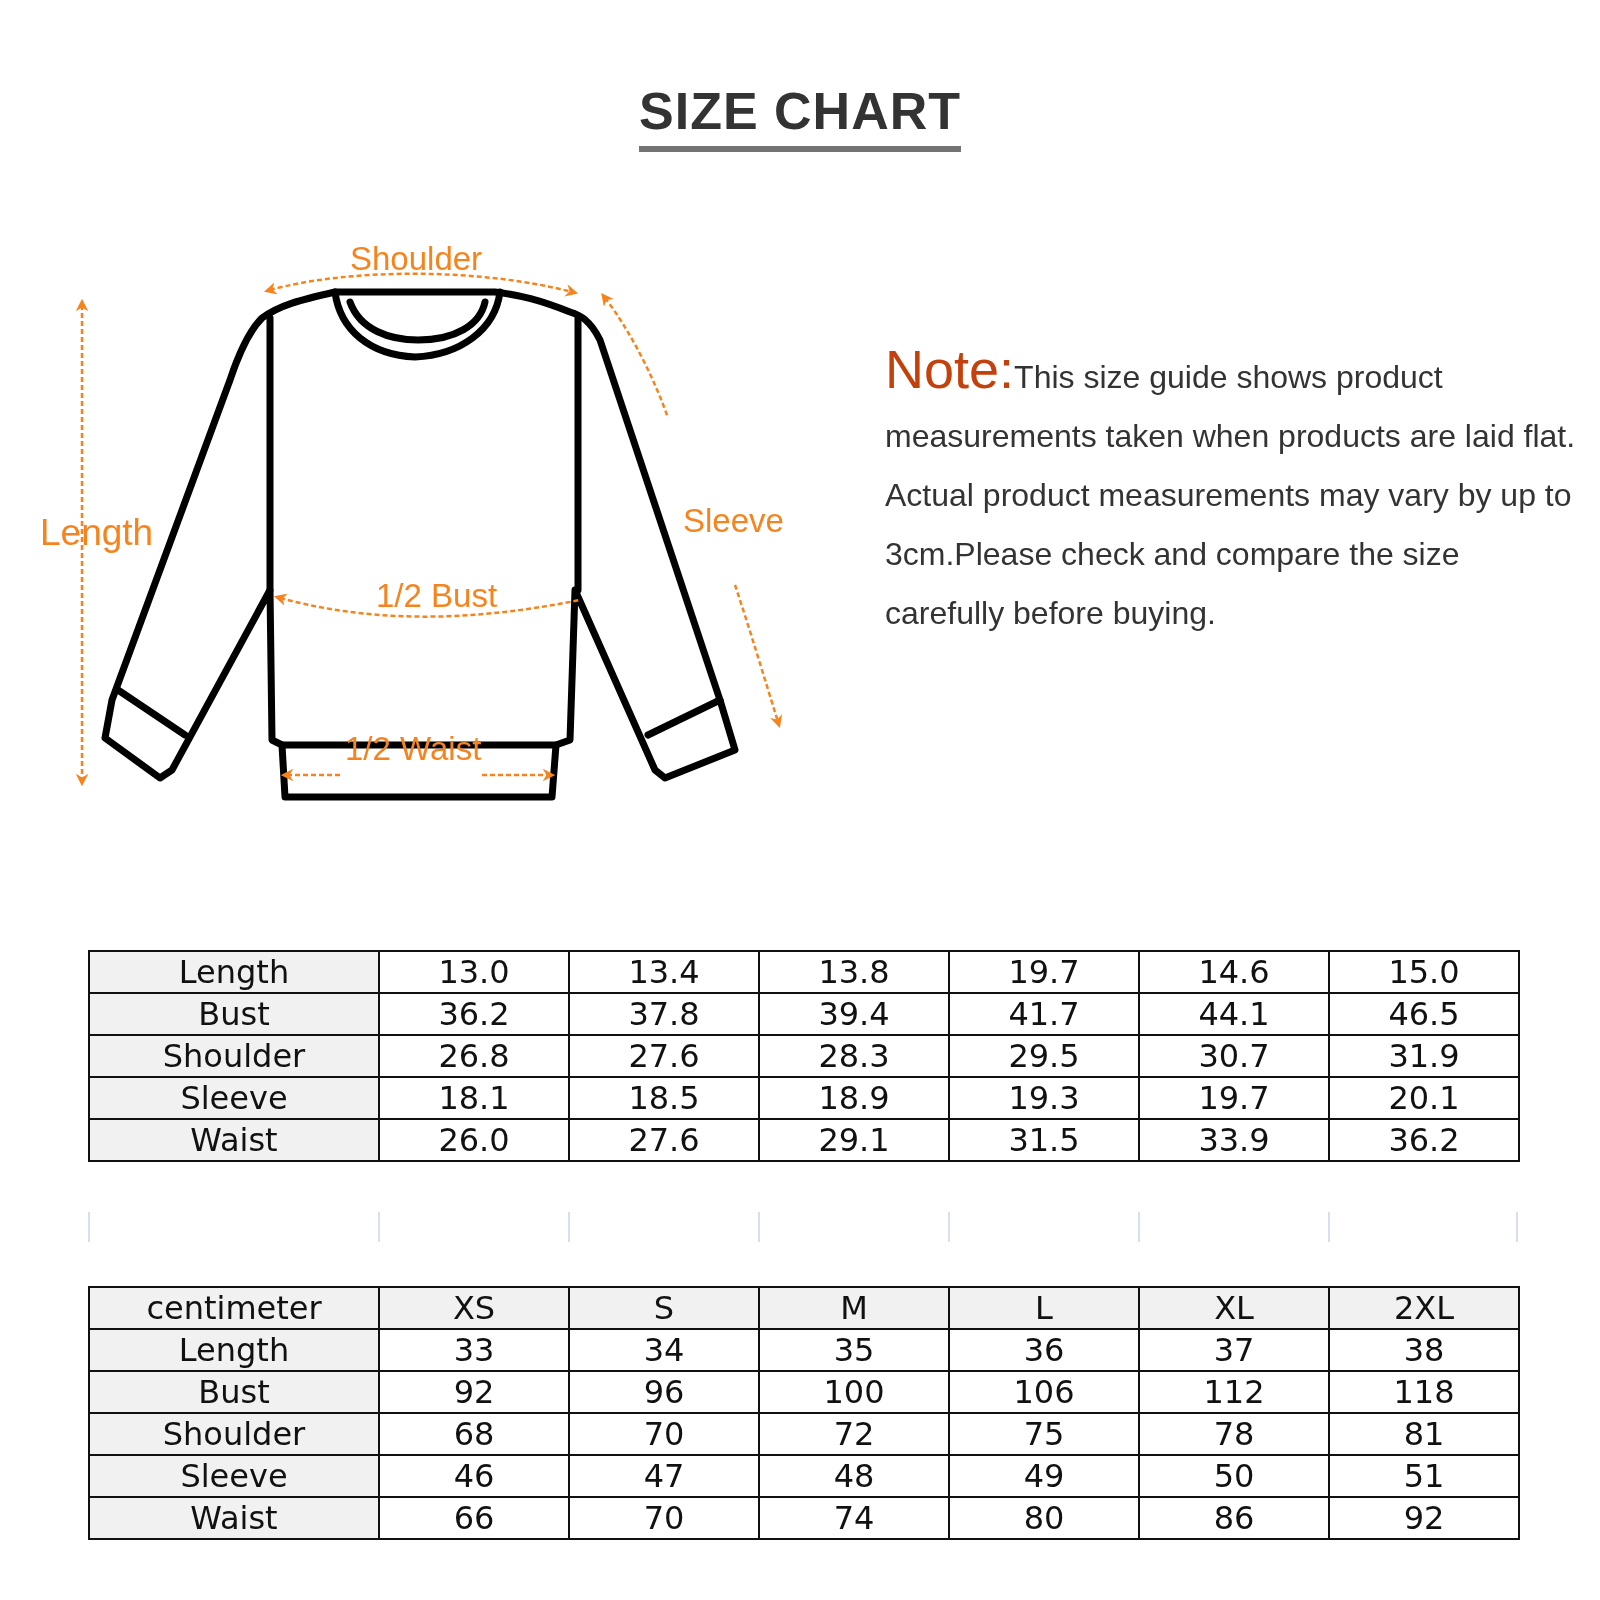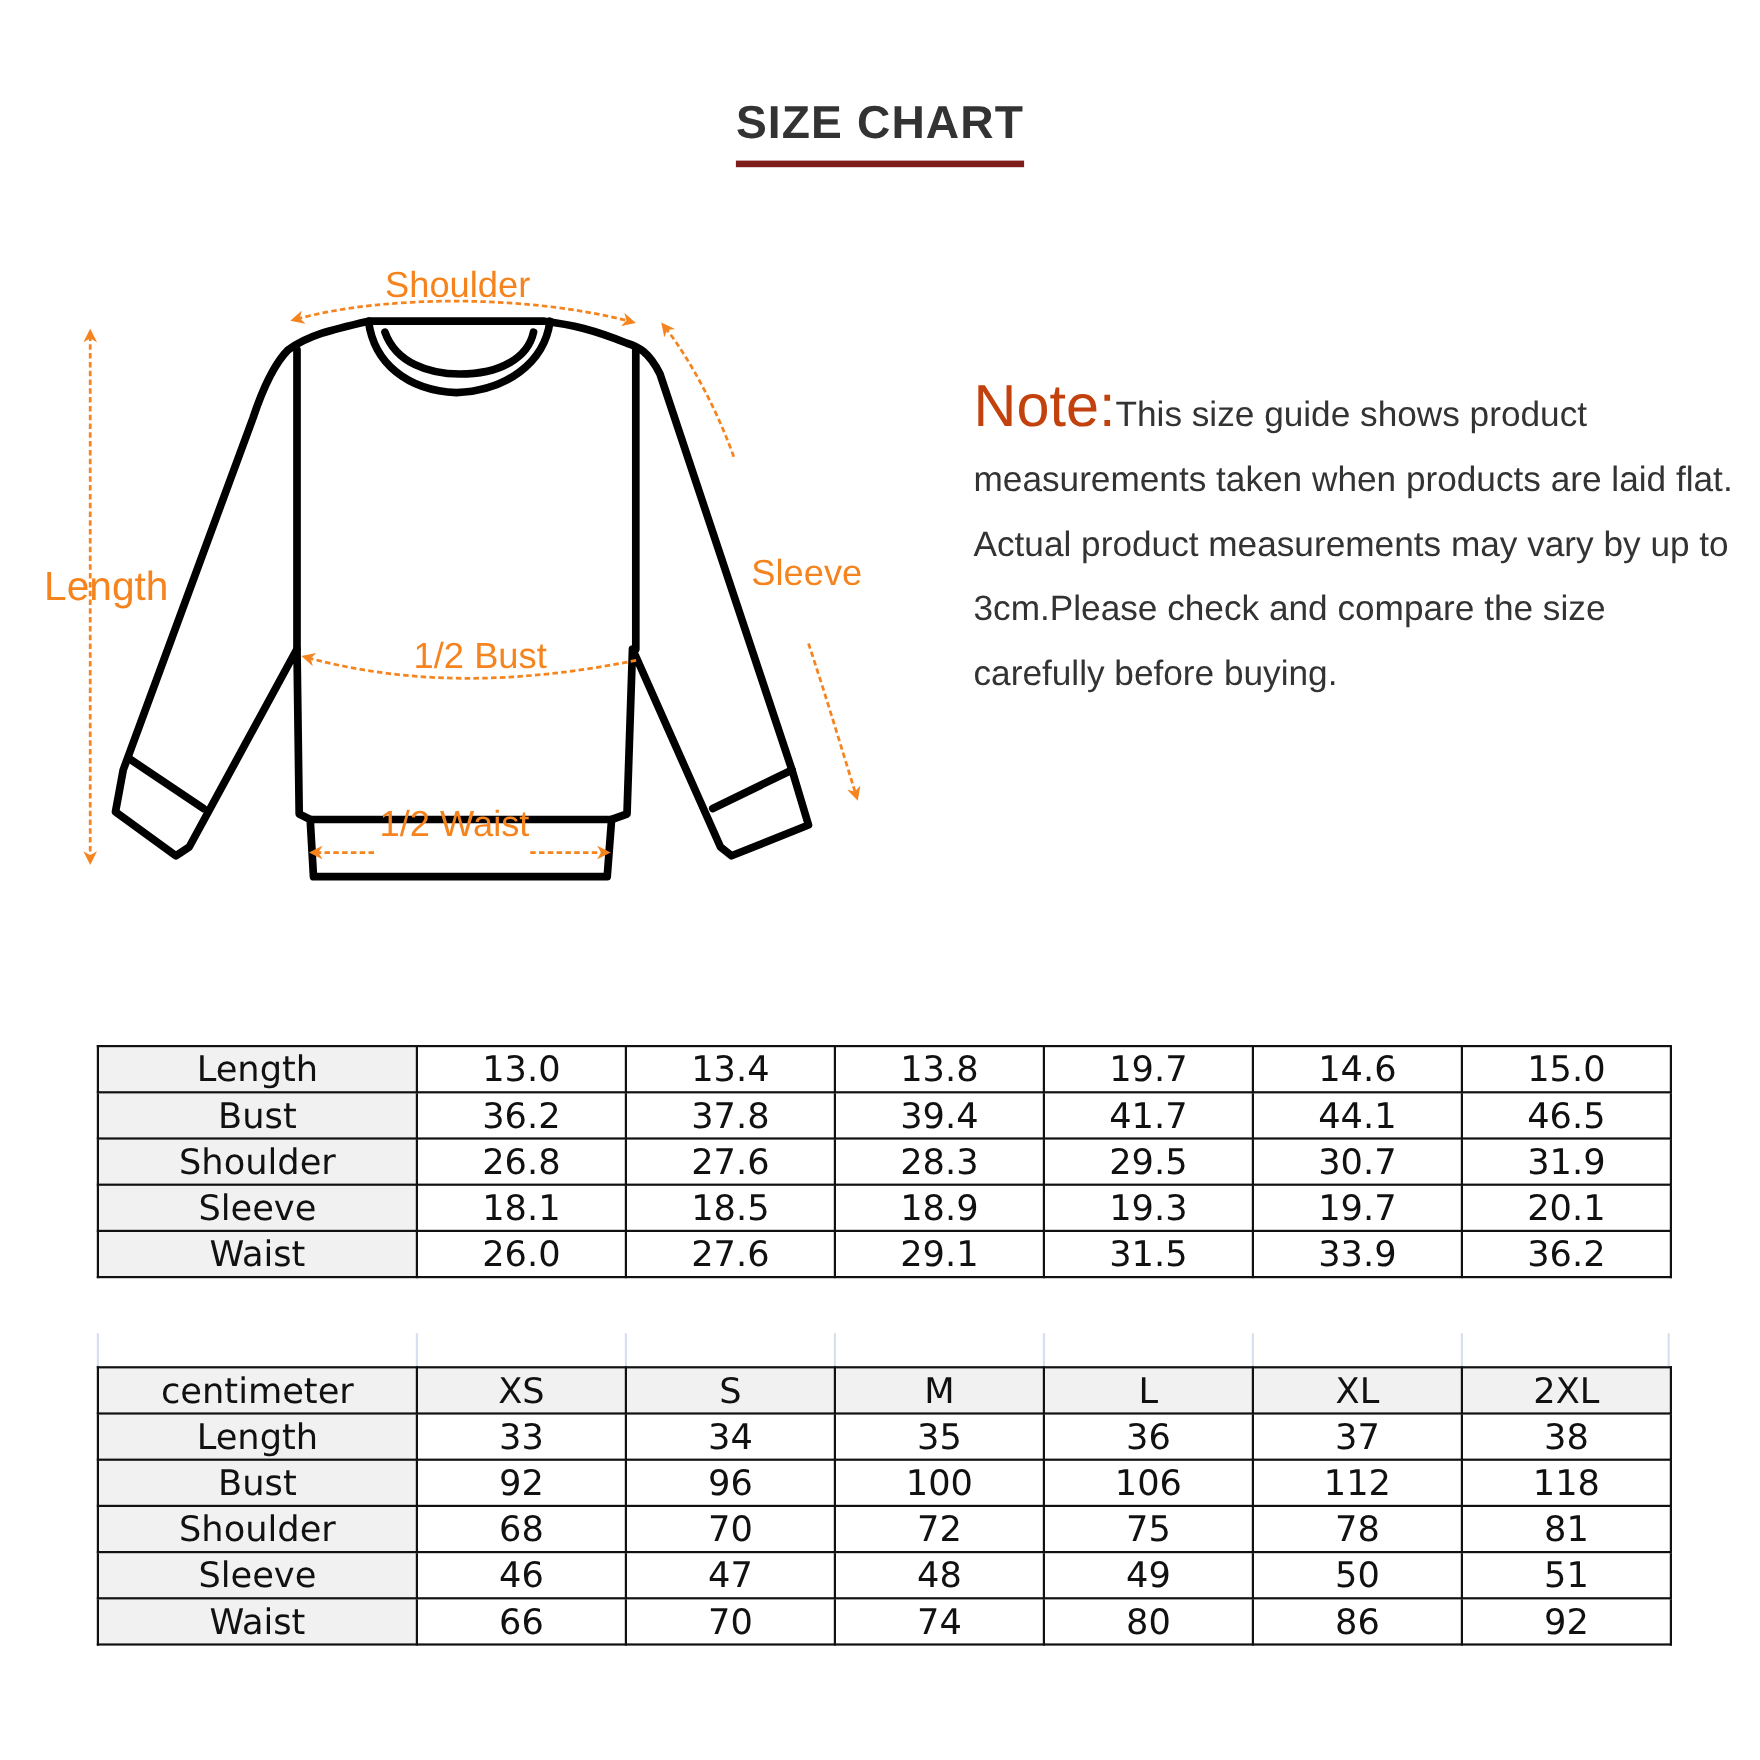--- a/index.html
+++ b/index.html
@@ -1,18 +1,18 @@
 <!DOCTYPE html>
 <html><head>
 <meta charset="utf-8">
 <style>
   html, body { margin:0; padding:0; background:#ffffff; }
   body { width:1600px; height:1600px; position:relative; overflow:hidden; font-family:"Liberation Sans", sans-serif; }
   .title { position:absolute; left:0; width:1600px; top:78px; text-align:center; }
-  .title span { display:inline-block; font-size:42px; font-weight:bold; color:#333333; letter-spacing:1px; border-bottom:6px solid #7f1d1d; padding-bottom:2px; line-height:66px; }
+  .title span { display:inline-block; font-size:52px; font-weight:bold; color:#333333; letter-spacing:1px; border-bottom:6px solid #737373; padding-bottom:2px; line-height:66px; }
   .diagram { position:absolute; left:0; top:230px; width:840px; height:600px; }
   .lbl { position:absolute; color:#F5841F; font-size:33px; white-space:nowrap; }
   .note { position:absolute; left:885px; top:340px; width:700px; color:#333333; font-size:32px; line-height:59px; }
   .note .note-head { color:#c2410c; font-size:54px; font-weight:normal; }
   table.size { position:absolute; left:88px; border-collapse:collapse; table-layout:fixed; font-family:"DejaVu Sans", sans-serif; }
   table.size td { border:2px solid #111; height:40px; text-align:center; font-size:32px; color:#111; padding:0; background:#fff; }
   table.size tr.head td { background:#f1f1f1; }
   table.size td.rowlabel { background:#f1f1f1; }
   table.size col.c0 { width:290px; }
   table.size col.cn { width:190px; }
@@ -132,21 +132,21 @@
   <div style="left:0;"></div>
     <div style="left:290px;"></div>
     <div style="left:480px;"></div>
     <div style="left:670px;"></div>
     <div style="left:860px;"></div>
     <div style="left:1050px;"></div>
     <div style="left:1240px;"></div>
     <div style="left:1428px;"></div>
 </div>
 
-<table class="size" style="top:1242px;">
+<table class="size" style="top:1286px;">
   <colgroup>
       <col class="c0">
       <col class="cn">
       <col class="cn">
       <col class="cn">
       <col class="cn">
       <col class="cn">
       <col class="cn">
     </colgroup>
   <tbody>

